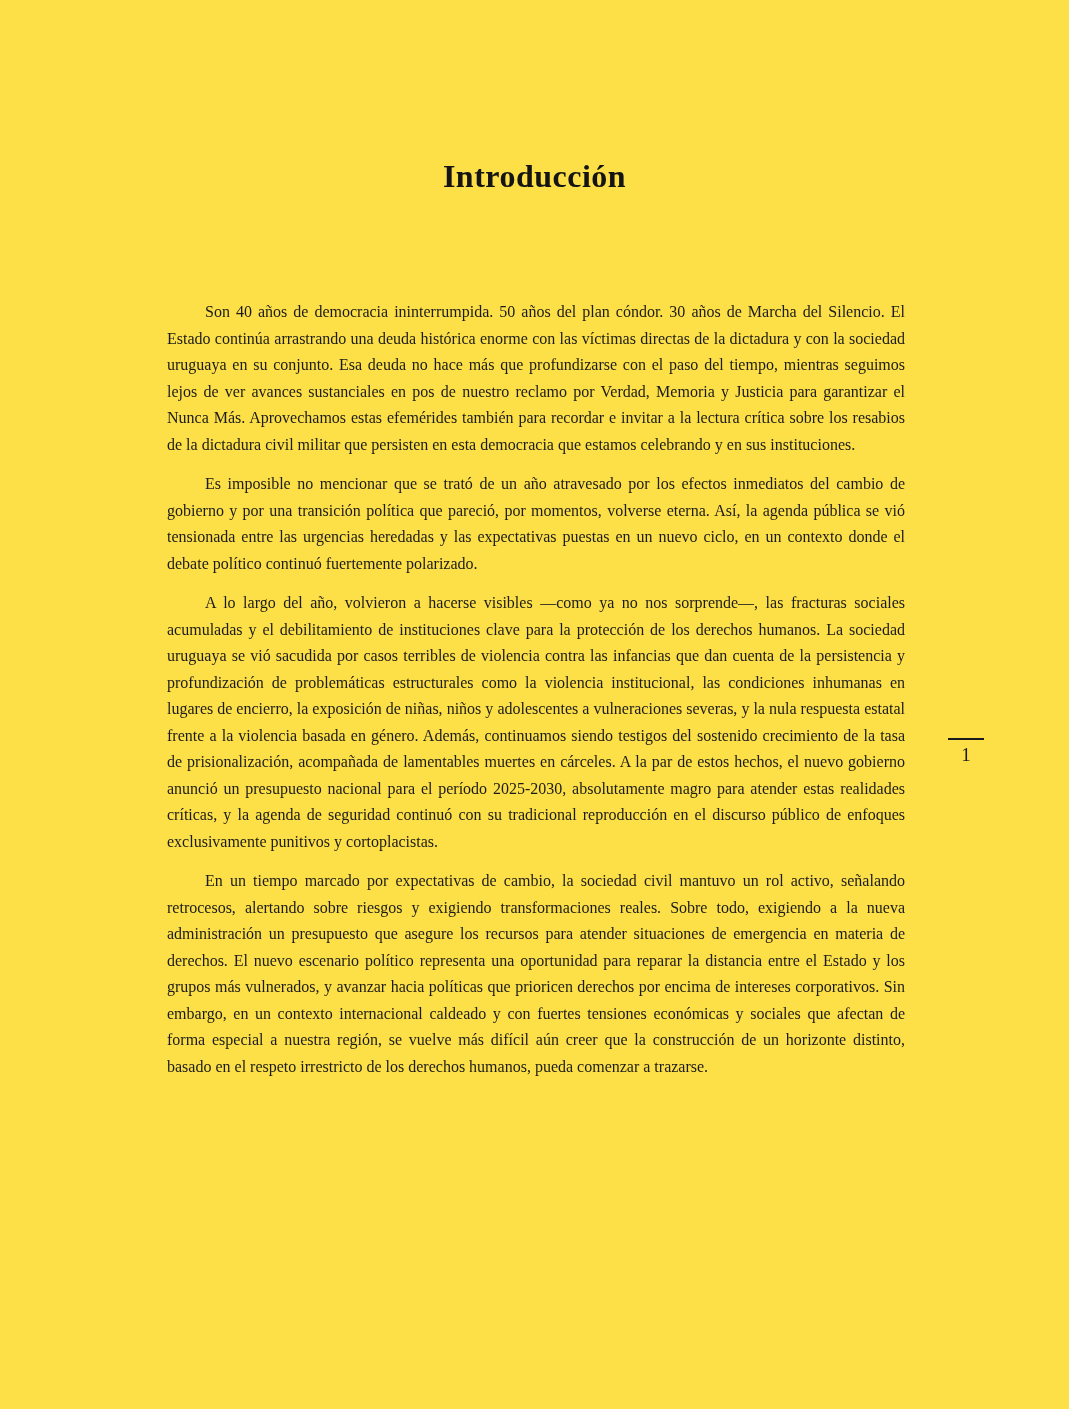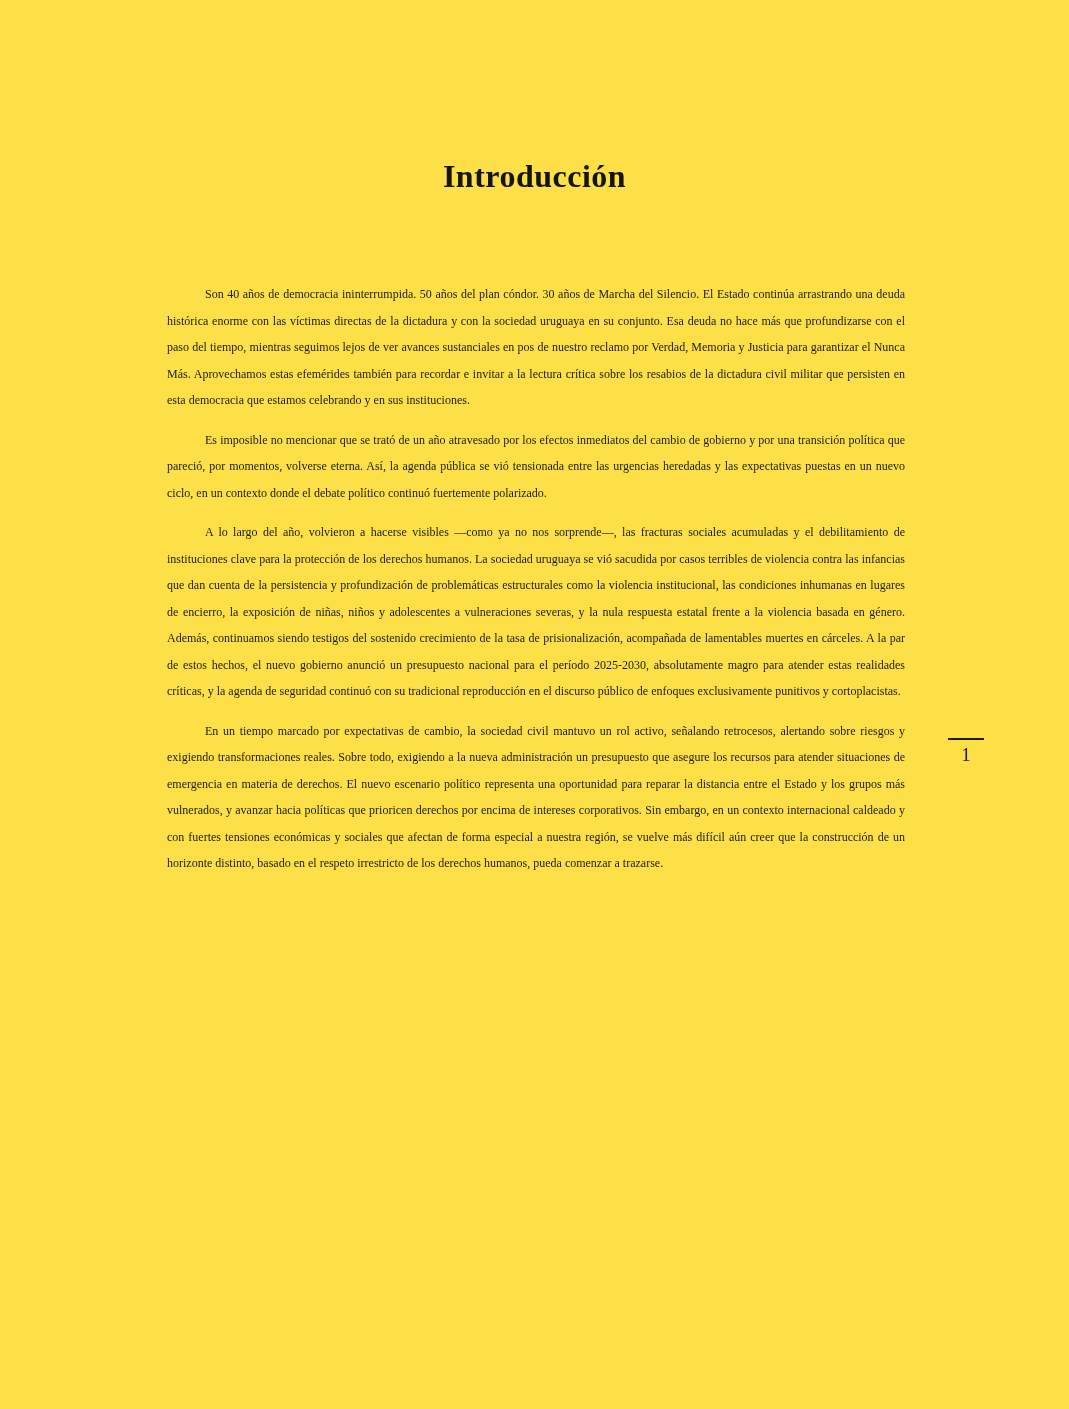--- a/index.html
+++ b/index.html
@@ -23,24 +23,24 @@
     width: 100%;
     text-align: center;
     font-size: 32px;
     font-weight: bold;
     letter-spacing: 0.5px;
     color: #141414;
     margin: 0;
   }
   .body-text {
     position: absolute;
-    top: 281px;
+    top: 299px;
     left: 167px;
     width: 738px;
-    font-size: 12px;
+    font-size: 16px;
     line-height: 26.5px;
     text-align: justify;
     color: #1b1b1b;
   }
   .body-text p {
     margin: 0 0 13px 0;
     text-indent: 38px;
   }
   .folio {
     position: absolute;

